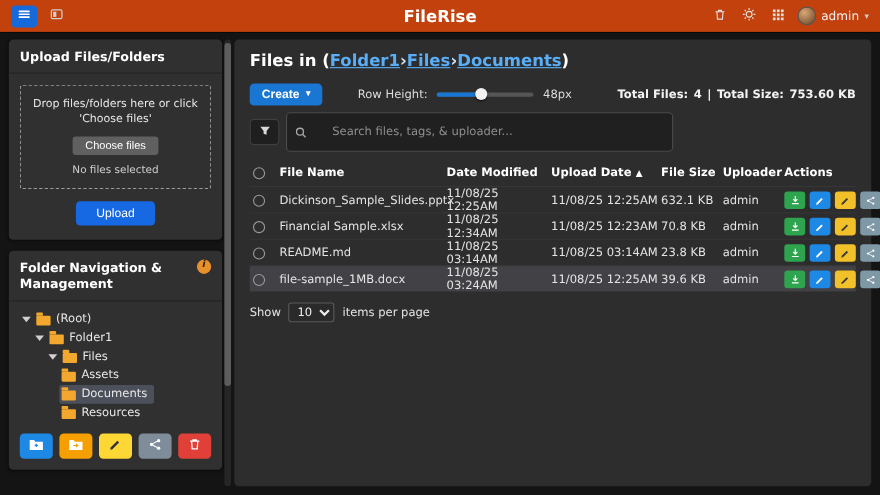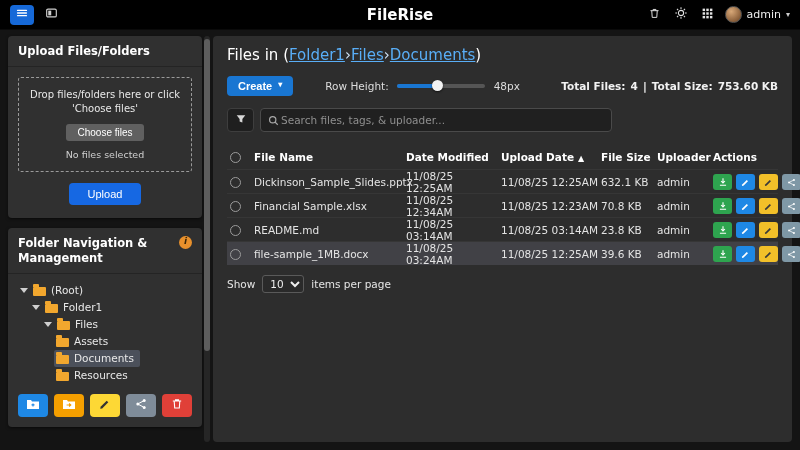--- a/index.html
+++ b/index.html
@@ -1,20 +1,20 @@
 <!DOCTYPE html>
 <html><head>
 <meta charset="utf-8">
 <style>
   * { margin:0; padding:0; box-sizing:border-box; }
   html,body { width:800px; height:450px; }
   body { background:#141414; font-family:"DejaVu Sans","Liberation Sans",sans-serif; color:#eaeaea; overflow:hidden; position:relative; }
 
   
-  .topbar{position:absolute;top:0;left:0;width:800px;height:30px;background:#000000;display:flex;align-items:center;gap:8px;padding:0 10px;border-bottom:1px solid #0a0a0a;}
+  .topbar{position:absolute;top:0;left:0;width:800px;height:30px;background:#c2410c;display:flex;align-items:center;gap:8px;padding:0 10px;border-bottom:1px solid #0a0a0a;}
   .title{position:absolute;left:0;right:0;text-align:center;font-size:15px;font-weight:bold;color:#fff;pointer-events:none;}
   .brand-btn{width:24px;height:20px;background:#1669d8;border:none;border-radius:4px;display:flex;align-items:center;justify-content:center;cursor:pointer;}
   .icon-btn{background:none;border:none;display:flex;align-items:center;justify-content:center;cursor:pointer;padding:2px;}
   .tb-right{margin-left:auto;display:flex;align-items:center;gap:9px;}
   .avatar{width:17px;height:17px;border-radius:50%;background:radial-gradient(circle at 35% 30%, #d8a878, #8a5f3a 70%, #5d3f26);border:1px solid #555;}
   .user-menu{display:flex;align-items:center;gap:5px;cursor:pointer;}
   .user-name{font-size:11px;color:#eee;}
   .caret{font-size:8px;color:#ccc;}
 
   
@@ -36,36 +36,36 @@
   .fold{width:13px;height:9px;background:#f2a72e;border-radius:1px;position:relative;display:inline-block;margin-right:5px;margin-top:2px;}
   .fold::before{content:"";position:absolute;top:-3px;left:0;width:6px;height:3px;background:#f2a72e;border-radius:1px 1px 0 0;}
   .fbar{display:flex;gap:6px;padding:8px 10px 10px;}
   .fbtn{width:30px;height:23px;border:none;border-radius:4px;display:flex;align-items:center;justify-content:center;cursor:pointer;}
   .b-blue{background:#1e88e5;} .b-orange{background:#f59f00;} .b-yellow{background:#fdd835;} .b-gray{background:#7f8c99;} .b-red{background:#e04038;}
 
   
   .vscroll{position:absolute;left:204px;top:36px;width:6px;height:406px;background:#262626;border-radius:3px;}
   .vthumb{position:absolute;left:0;top:3px;width:6px;height:312px;background:#5d5d5d;border-radius:3px;cursor:pointer;}
   .main{position:absolute;left:213px;top:36px;width:579px;height:406px;background:#2d2d2d;border-radius:4px;padding:10px 14px;}
-  .heading{font-size:15px;font-weight:normal;color:#fff;}
+  .heading{font-size:15px;font-weight:bold;color:#fff;}
   .heading a{color:#59aef7;text-decoration:underline;cursor:pointer;}
   .bsep{color:#cfe3f7;}
 
   .toolbar{display:flex;align-items:center;margin-top:10px;height:24px;}
   .create-btn{background:#1976d2;color:#fff;border:none;border-radius:4px;font-size:11px;font-weight:bold;padding:4px 11px;display:flex;align-items:flex-start;gap:6px;cursor:pointer;}
   .rh-label{font-size:10.5px;margin-left:32px;color:#ddd;}
   .slider{position:relative;width:88px;height:4px;background:#555;border-radius:2px;margin:0 9px 0 8px;cursor:pointer;}
   .slider .fill{position:absolute;left:0;top:0;height:4px;width:44%;background:#1976d2;border-radius:2px;}
   .slider .thumb{position:absolute;left:40%;top:-4px;width:11px;height:11px;border-radius:50%;background:#f2f2f2;box-shadow:0 1px 2px rgba(0,0,0,.6);}
   .rh-val{font-size:10.5px;color:#ddd;}
   .totals{margin-left:auto;font-size:10.5px;font-weight:bold;color:#f2f2f2;display:flex;gap:5px;align-items:center;}
 
   .searchrow{display:flex;align-items:center;margin-top:10px;height:24px;}
   .filter-btn{width:27px;height:24px;background:#1f1f1f;border:1px solid #3e3e3e;border-radius:4px;display:flex;align-items:center;justify-content:center;cursor:pointer;}
-  .searchbox{display:flex;align-items:center;height:24px;width:352px;margin-left:6px;background:#202020;border:1px solid #4a4a4a;border-radius:4px;padding:0 7px;gap:2px;}
+  .searchbox{display:flex;align-items:center;height:36px;width:352px;margin-left:6px;background:#202020;border:1px solid #4a4a4a;border-radius:4px;padding:0 7px;gap:23px;}
   .searchbox input{flex:1;background:transparent;border:none;outline:none;color:#ddd;font-size:10.5px;font-family:inherit;}
   .searchbox input::placeholder{color:#8f8f8f;}
   .pg{margin-left:auto;display:flex;align-items:center;}
   .pg-btn{background:#3e3e3e;color:#eee;border:none;border-radius:3px;font-size:10px;padding:4px 9px;cursor:pointer;}
   .pg-status{font-size:10.5px;margin:0 9px;color:#e5e5e5;}
 
   .tbl{margin-top:13px;}
   .trow{display:grid;grid-template-columns:24px 152px 95px 100px 56px 56px auto;align-items:center;height:24px;padding:0 3px;}
   .thead{font-weight:bold;font-size:10.5px;color:#fff;}
   .tbody .trow{font-size:10.5px;color:#e4e4e4;border-top:1px solid #363636;}

